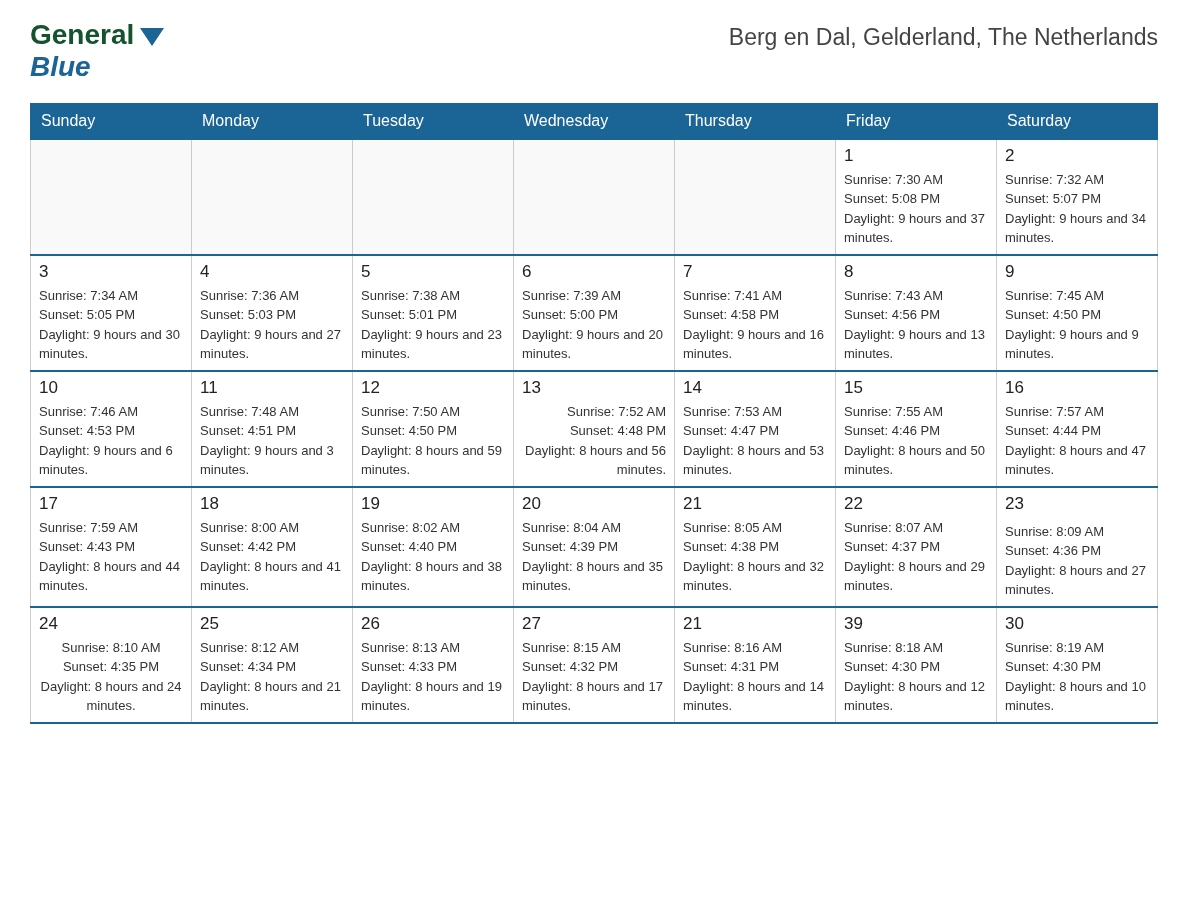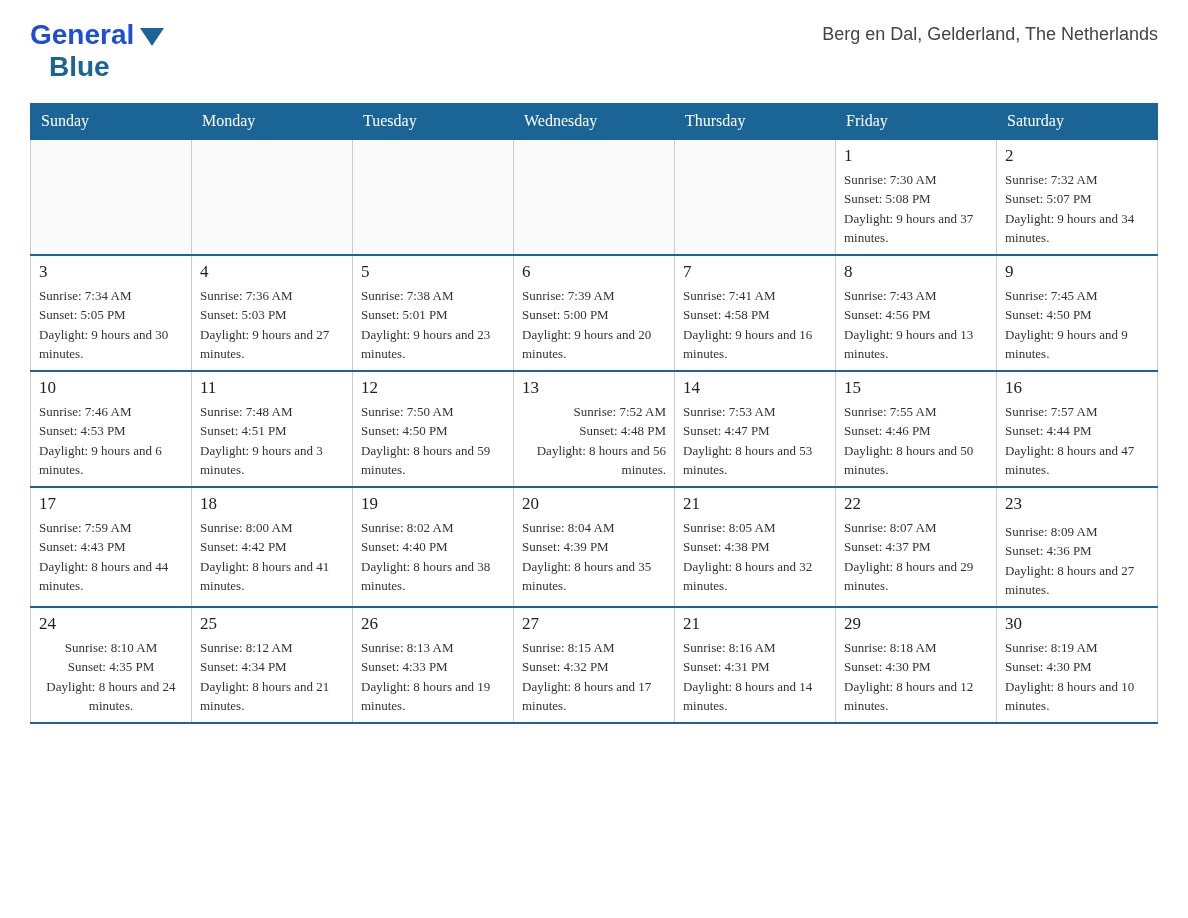--- a/index.html
+++ b/index.html
@@ -17,39 +17,39 @@
       margin-bottom: 20px;
     }
     .logo {
       display: flex;
       flex-direction: column;
       align-items: flex-start;
     }
     .logo-general {
       font-size: 28px;
       font-weight: bold;
-      color: #1d4ed8;
+      color: #14532d;
       line-height: 1.1;
     }
     .logo-blue-text {
       font-size: 28px;
       font-weight: bold;
       color: #1a6496;
     }
     .title-section {
       text-align: right;
     }
     .month-title {
       font-size: 52px;
       font-weight: normal;
       color: #222;
       line-height: 1.1;
     }
     .location-title {
-      font-size: 18px;
+      font-size: 23px;
       color: #444;
       margin-top: 4px;
     }
     .calendar {
       width: 100%;
       border-collapse: collapse;
       border: 1px solid #999;
     }
     .calendar th {
       background-color: #1a6496;
@@ -64,21 +64,20 @@
       vertical-align: top;
       padding: 6px 8px;
       border: 1px solid #ccc;
       width: 14.28%;
       font-size: 13px;
       color: #333;
       min-height: 100px;
     }
     .calendar tr {
       border-bottom: 2px solid #1a6496;
-      font-family: Liberation Serif, serif;
     }
     .day-number {
       font-size: 17px;
       font-weight: normal;
       color: #222;
       margin-bottom: 4px;
     }
     .day-info {
       font-size: 13px;
       line-height: 1.5;
@@ -90,21 +89,21 @@
   </style>
 </head>
 <body>
 
 <div class="header-section">
   <div class="logo">
     <div style="display:flex; align-items:center; gap:0;">
       <span class="logo-general">General</span>
       <span style="display:inline-block; width:0; height:0; border-left:12px solid transparent; border-right:12px solid transparent; border-top:18px solid #1a6496; margin-left:6px; margin-bottom:-4px;"></span>
     </div>
-    <span class="logo-blue-text" style="margin-left:19px;">Blue</span>
+    <span class="logo-blue-text" style="margin-left:0;font-style:italic;">Blue</span>
   </div>
   <div class="title-section">
     <div class="location-title">Berg en Dal, Gelderland, The Netherlands</div>
   </div>
 </div>
 
 <table class="calendar">
   <thead>
     <tr>
     <th>Sunday</th>
@@ -293,21 +292,21 @@
 Sunset: 4:32 PM
 Daylight: 8 hours and 17 minutes.</div>
         </td>
         <td>
           <div class="day-number">21</div>
           <div class="day-info" style="white-space: pre-line;">Sunrise: 8:16 AM
 Sunset: 4:31 PM
 Daylight: 8 hours and 14 minutes.</div>
         </td>
         <td>
-          <div class="day-number">29</div>
+          <div class="day-number">39</div>
           <div class="day-info" style="white-space: pre-line;">Sunrise: 8:18 AM
 Sunset: 4:30 PM
 Daylight: 8 hours and 12 minutes.</div>
         </td>
         <td>
           <div class="day-number">30</div>
           <div class="day-info" style="white-space: pre-line;">Sunrise: 8:19 AM
 Sunset: 4:30 PM
 Daylight: 8 hours and 10 minutes.</div>
         </td>

